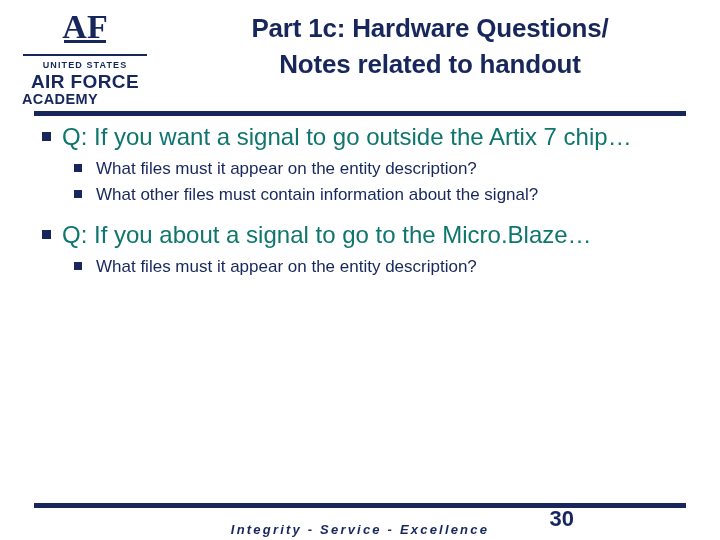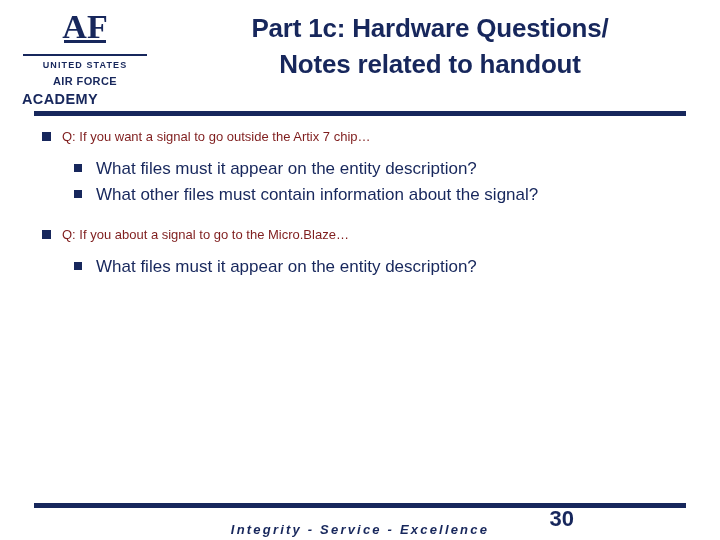--- a/index.html
+++ b/index.html
@@ -63,21 +63,21 @@
   .logo-sub {
     font-family: "Liberation Sans", sans-serif;
     font-size: 9px;
     font-weight: bold;
     letter-spacing: 1.1px;
     color: #17275c;
     line-height: 12px;
   }
   .logo-line1 {
     font-family: "Liberation Sans", sans-serif;
-    font-size: 11px;
+    font-size: 19px;
     font-weight: bold;
     letter-spacing: 0.4px;
     color: #17275c;
     line-height: 19px;
     margin-top: 1px;
   }
   .logo-line2 {
     font-family: "Liberation Sans", sans-serif;
     font-size: 14.5px;
     font-weight: bold;
@@ -116,22 +116,22 @@
   
   .body {
     position: absolute;
     left: 34px;
     top: 124px;
     width: 660px;
   }
   .lvl1 {
     position: relative;
     padding-left: 28px;
-    font-size: 13px;
-    color: #7f1d1d;
+    font-size: 24px;
+    color: #0f766e;
     line-height: 26px;
     margin-bottom: 6px;
   }
   .lvl1 .bullet {
     position: absolute;
     left: 8px;
     top: 8px;
     width: 9px;
     height: 9px;
     background: #17275c;

